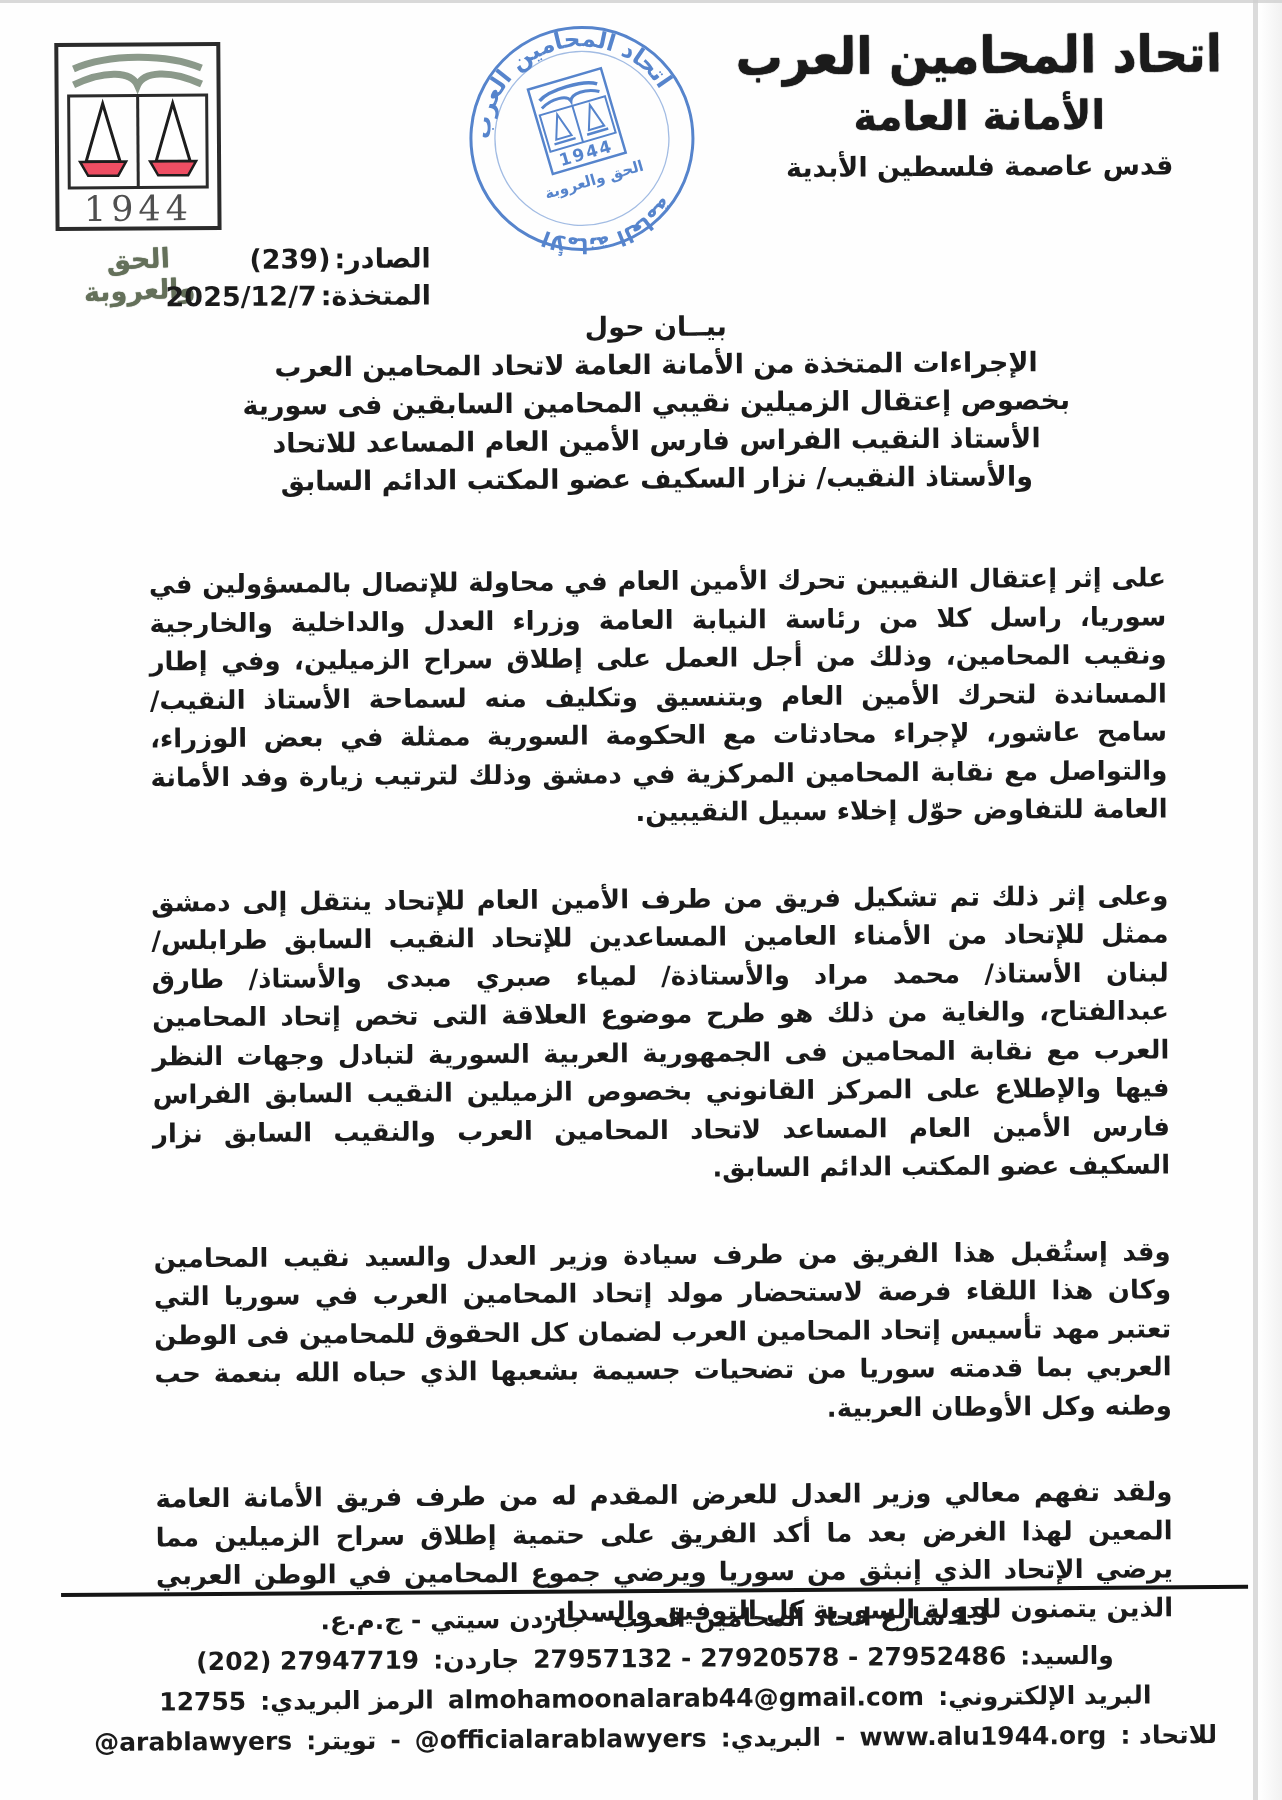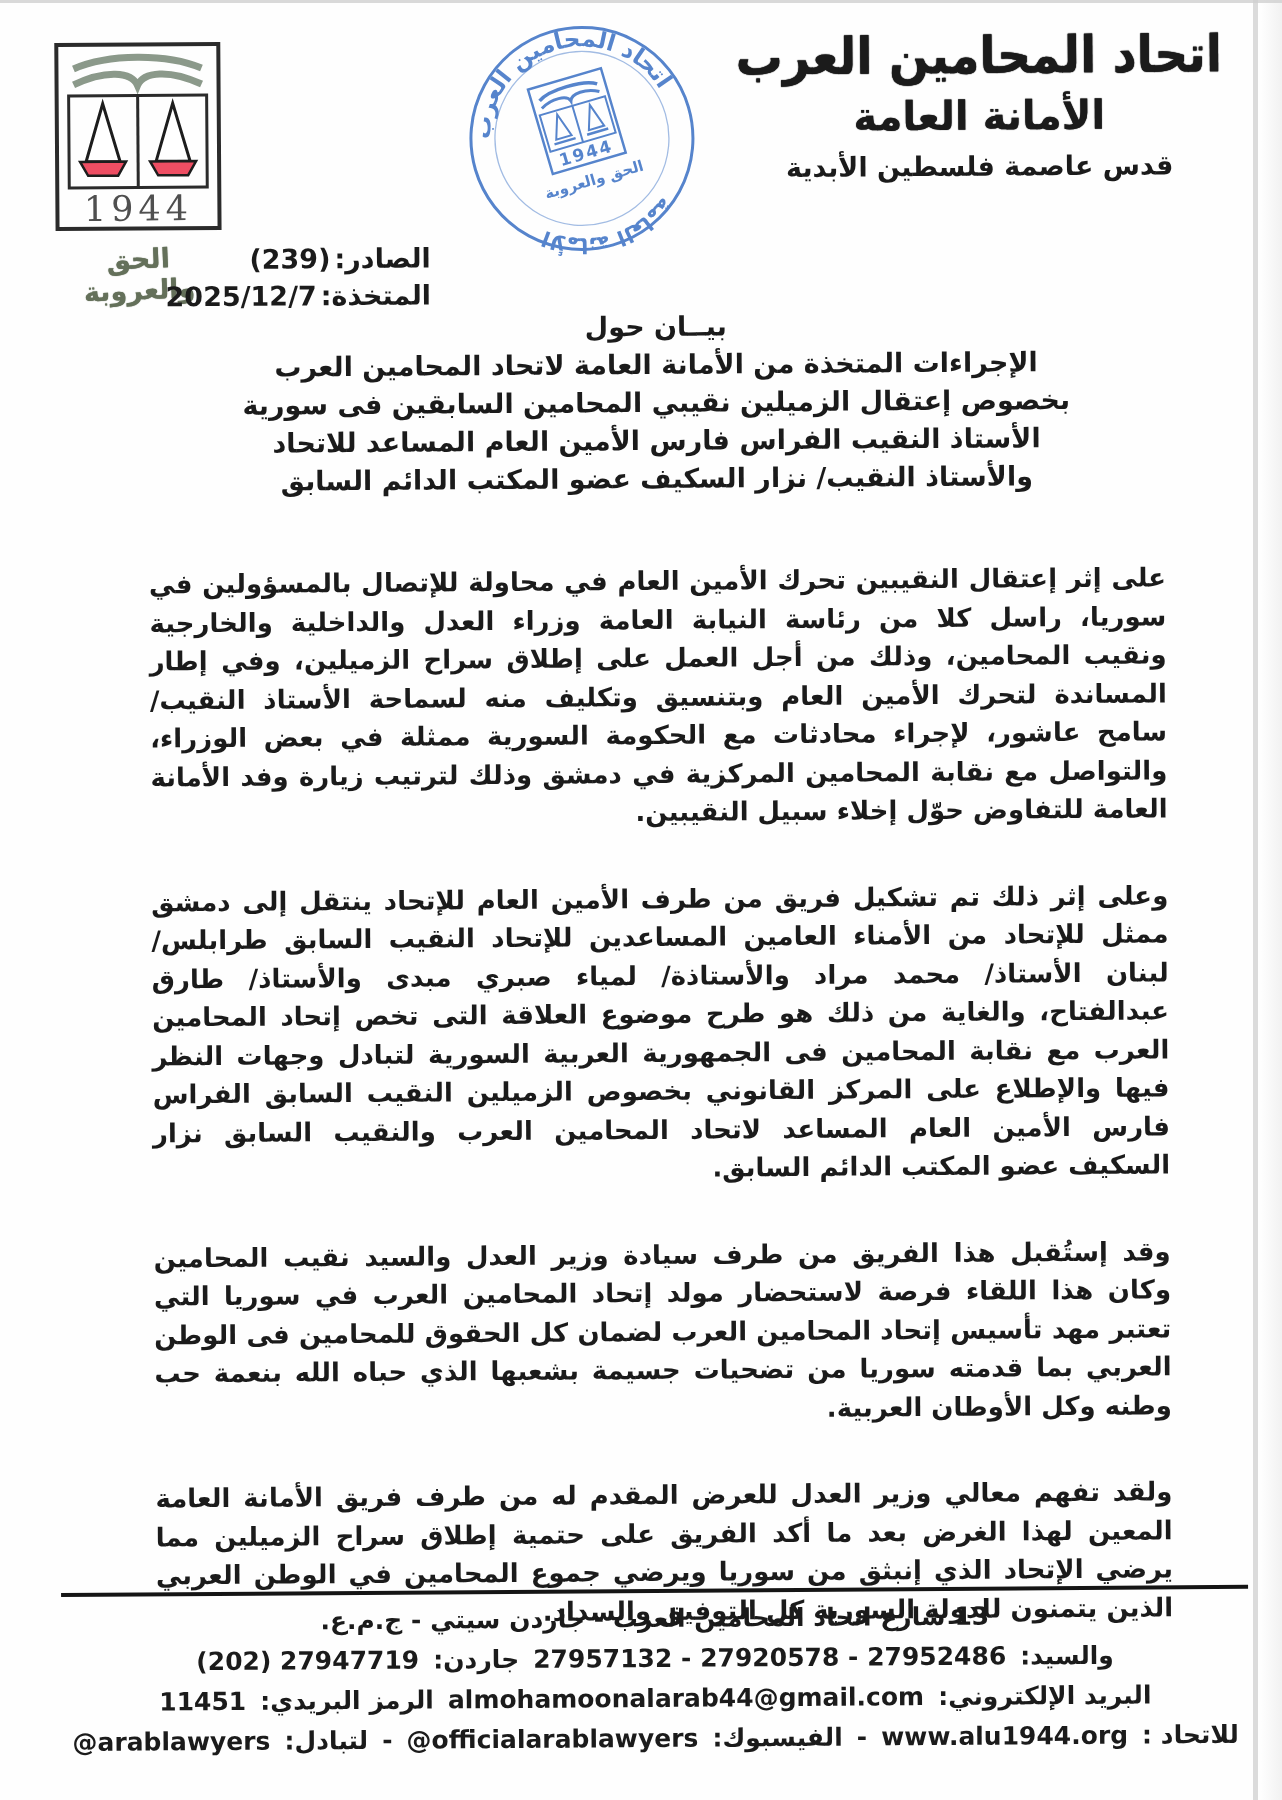--- a/index.html
+++ b/index.html
@@ -146,21 +146,21 @@
       </div>
     </div>
 
     <div class="footer">
       <div class="footer-divider"></div>
       <div class="footer-line">13 شارع اتحاد المحامين العرب - جاردن سيتي - ج.م.ع.</div>
       <div class="footer-line">
         <span>والسيد:</span><span>27952486 - 27920578 - 27957132</span><span>جاردن:</span><span>27947719 (202)</span>
       </div>
       <div class="footer-line">
-        <span>البريد الإلكتروني:</span><span class="ltr">almohamoonalarab44@gmail.com</span><span>الرمز البريدي:</span><span>11451</span>
+        <span>البريد الإلكتروني:</span><span class="ltr">almohamoonalarab44@gmail.com</span><span>الرمز البريدي:</span><span>12755</span>
       </div>
       <div class="footer-line">
-        <span>للاتحاد :</span><span class="ltr">www.alu1944.org</span><span>-</span><span>الفيسبوك:</span><span class="ltr">@officialarablawyers</span><span>-</span><span>لتبادل:</span><span class="ltr">@arablawyers</span>
+        <span>للاتحاد :</span><span class="ltr">www.alu1944.org</span><span>-</span><span>البريدي:</span><span class="ltr">@officialarablawyers</span><span>-</span><span>تويتر:</span><span class="ltr">@arablawyers</span>
       </div>
     </div>
 
   </div>
 </div>
 
 </body></html>

